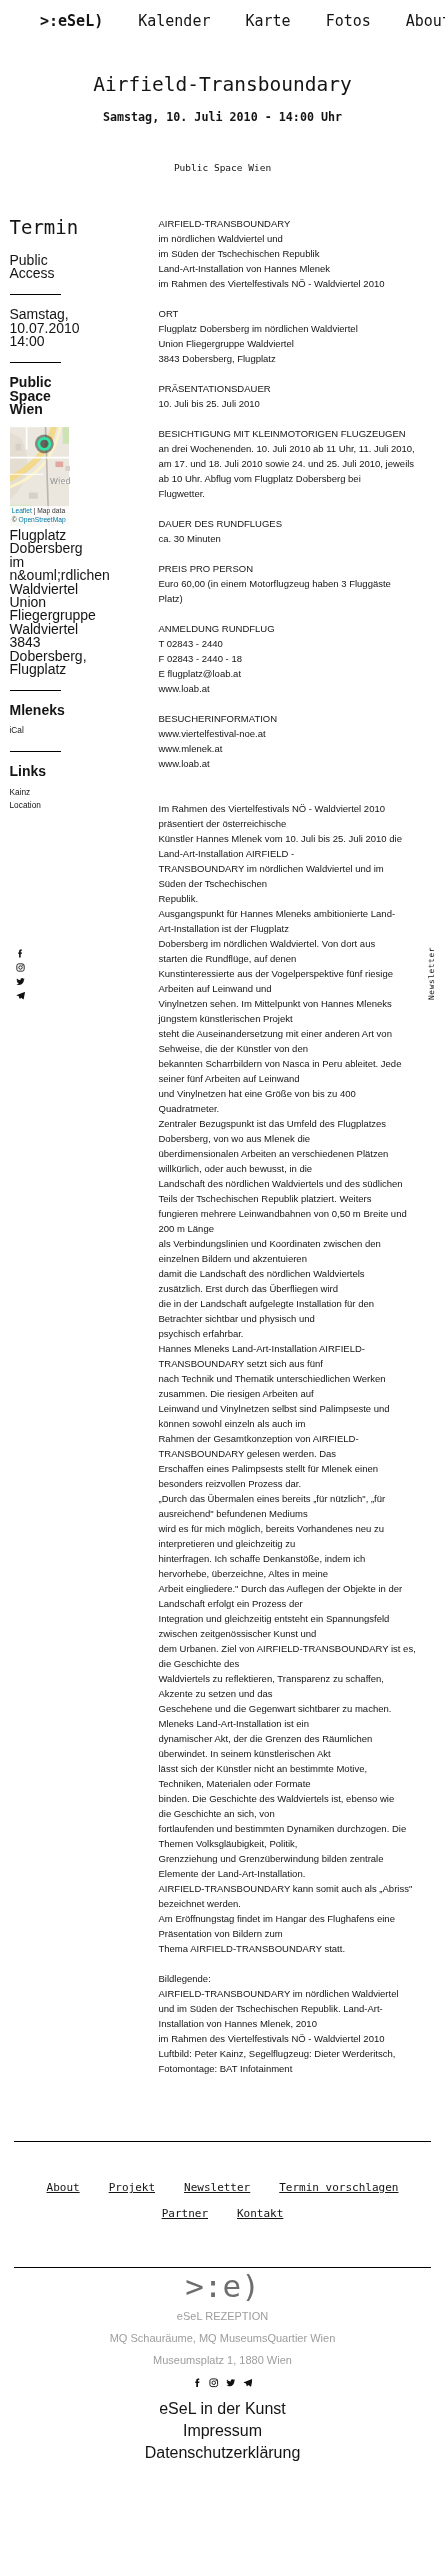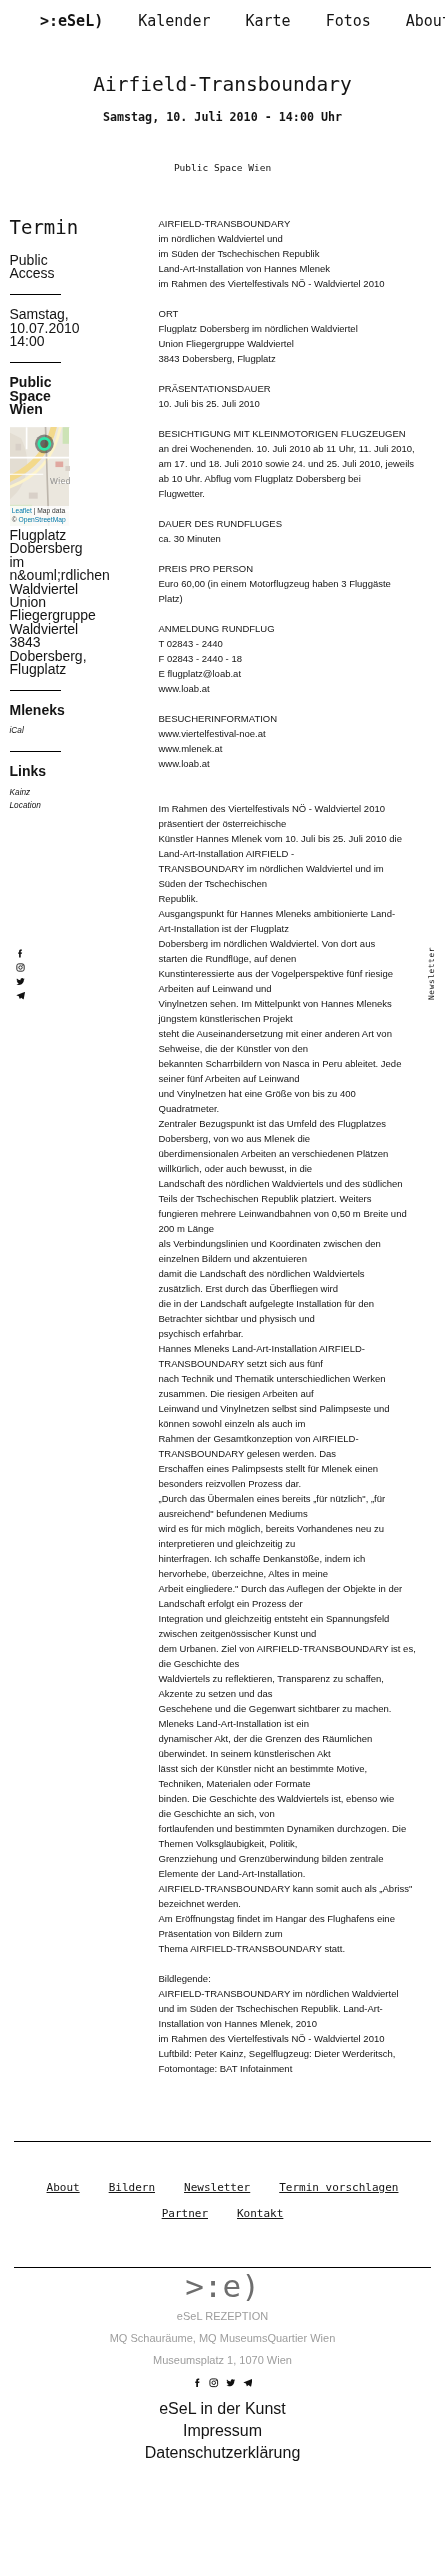--- a/index.html
+++ b/index.html
@@ -21,21 +21,21 @@
 
   
   .columns{display:flex;align-items:flex-start;padding-left:9.5px;margin-top:43px;}
   .sidebar{width:82px;flex:none;}
   .main{width:274px;flex:none;margin-left:67px;}
 
   .sidebar .termin{font-family:"DejaVu Sans Mono",monospace;font-size:19px;font-weight:400;margin:0;}
   .sb-text{font-size:14px;line-height:13.4px;white-space:pre-line;}
   .sb-bold{font-weight:bold;}
   .sidebar hr{border:none;border-top:0.6px solid #000;width:51px;margin:13.4px 0;}
-  .sb-link{display:block;color:#141414;text-decoration:none;font-size:8.3px;line-height:13.4px;cursor:pointer;font-style:italic;}
+  .sb-link{display:block;color:#141414;text-decoration:none;font-size:8.3px;line-height:13.4px;cursor:pointer;}
   .sb-gap{margin-top:15.6px;}
   .sb-gap-sm{margin-top:6.7px;}
 
   
   .map{position:relative;width:60px;height:99px;margin-top:10px;overflow:hidden;}
   .map svg{display:block;}
   .map-attr{position:absolute;left:0;right:0;bottom:0;background:rgba(255,255,255,.8);
             font-size:6.7px;line-height:8.3px;padding:1.7px 2.2px;color:#333;}
   .map-attr .blue{color:#0078a8;cursor:pointer;}
   .map-label{font-size:15px;fill:#8f8f8f;letter-spacing:1px;}
@@ -277,34 +277,34 @@
       </svg>
   </div>
 
   <div class="newsletter-tab">Newsletter</div>
 
   <footer class="footer">
     <hr class="rule">
     <div class="f-links">
 
     <a>About</a>
-        <a>Bildern</a>
+        <a>Projekt</a>
         <a>Newsletter</a>
         <a>Termin vorschlagen</a>
       </div>
     <div class="f-links f-links2">
 
     <a>Partner</a>
         <a>Kontakt</a>
       </div>
     <hr class="rule rule2">
     <div class="f-logo">&gt;:e)</div>
     <div class="f-address">eSeL REZEPTION
 MQ Schauräume, MQ MuseumsQuartier Wien
-Museumsplatz 1, 1070 Wien</div>
+Museumsplatz 1, 1880 Wien</div>
     <div class="f-social">
       <svg class="icon" viewBox="0 0 16 16">
           <path fill="#111" d="M10.5 1h-2C6.6 1 5.5 2.2 5.5 4.1V6H3.8v2.6h1.7V15h2.9V8.6h2.1l.4-2.6H8.4V4.4c0-.8.3-1.1 1.1-1.1h1z"></path>
         </svg>
       <svg class="icon" viewBox="0 0 16 16">
           <rect x="1.5" y="1.5" width="13" height="13" rx="3.5" fill="none" stroke="#111" stroke-width="1.6"></rect>
           <circle cx="8" cy="8" r="3" fill="none" stroke="#111" stroke-width="1.6"></circle>
           <circle cx="12.1" cy="3.9" r="1.1" fill="#111"></circle>
         </svg>
       <svg class="icon" viewBox="0 0 16 16">

